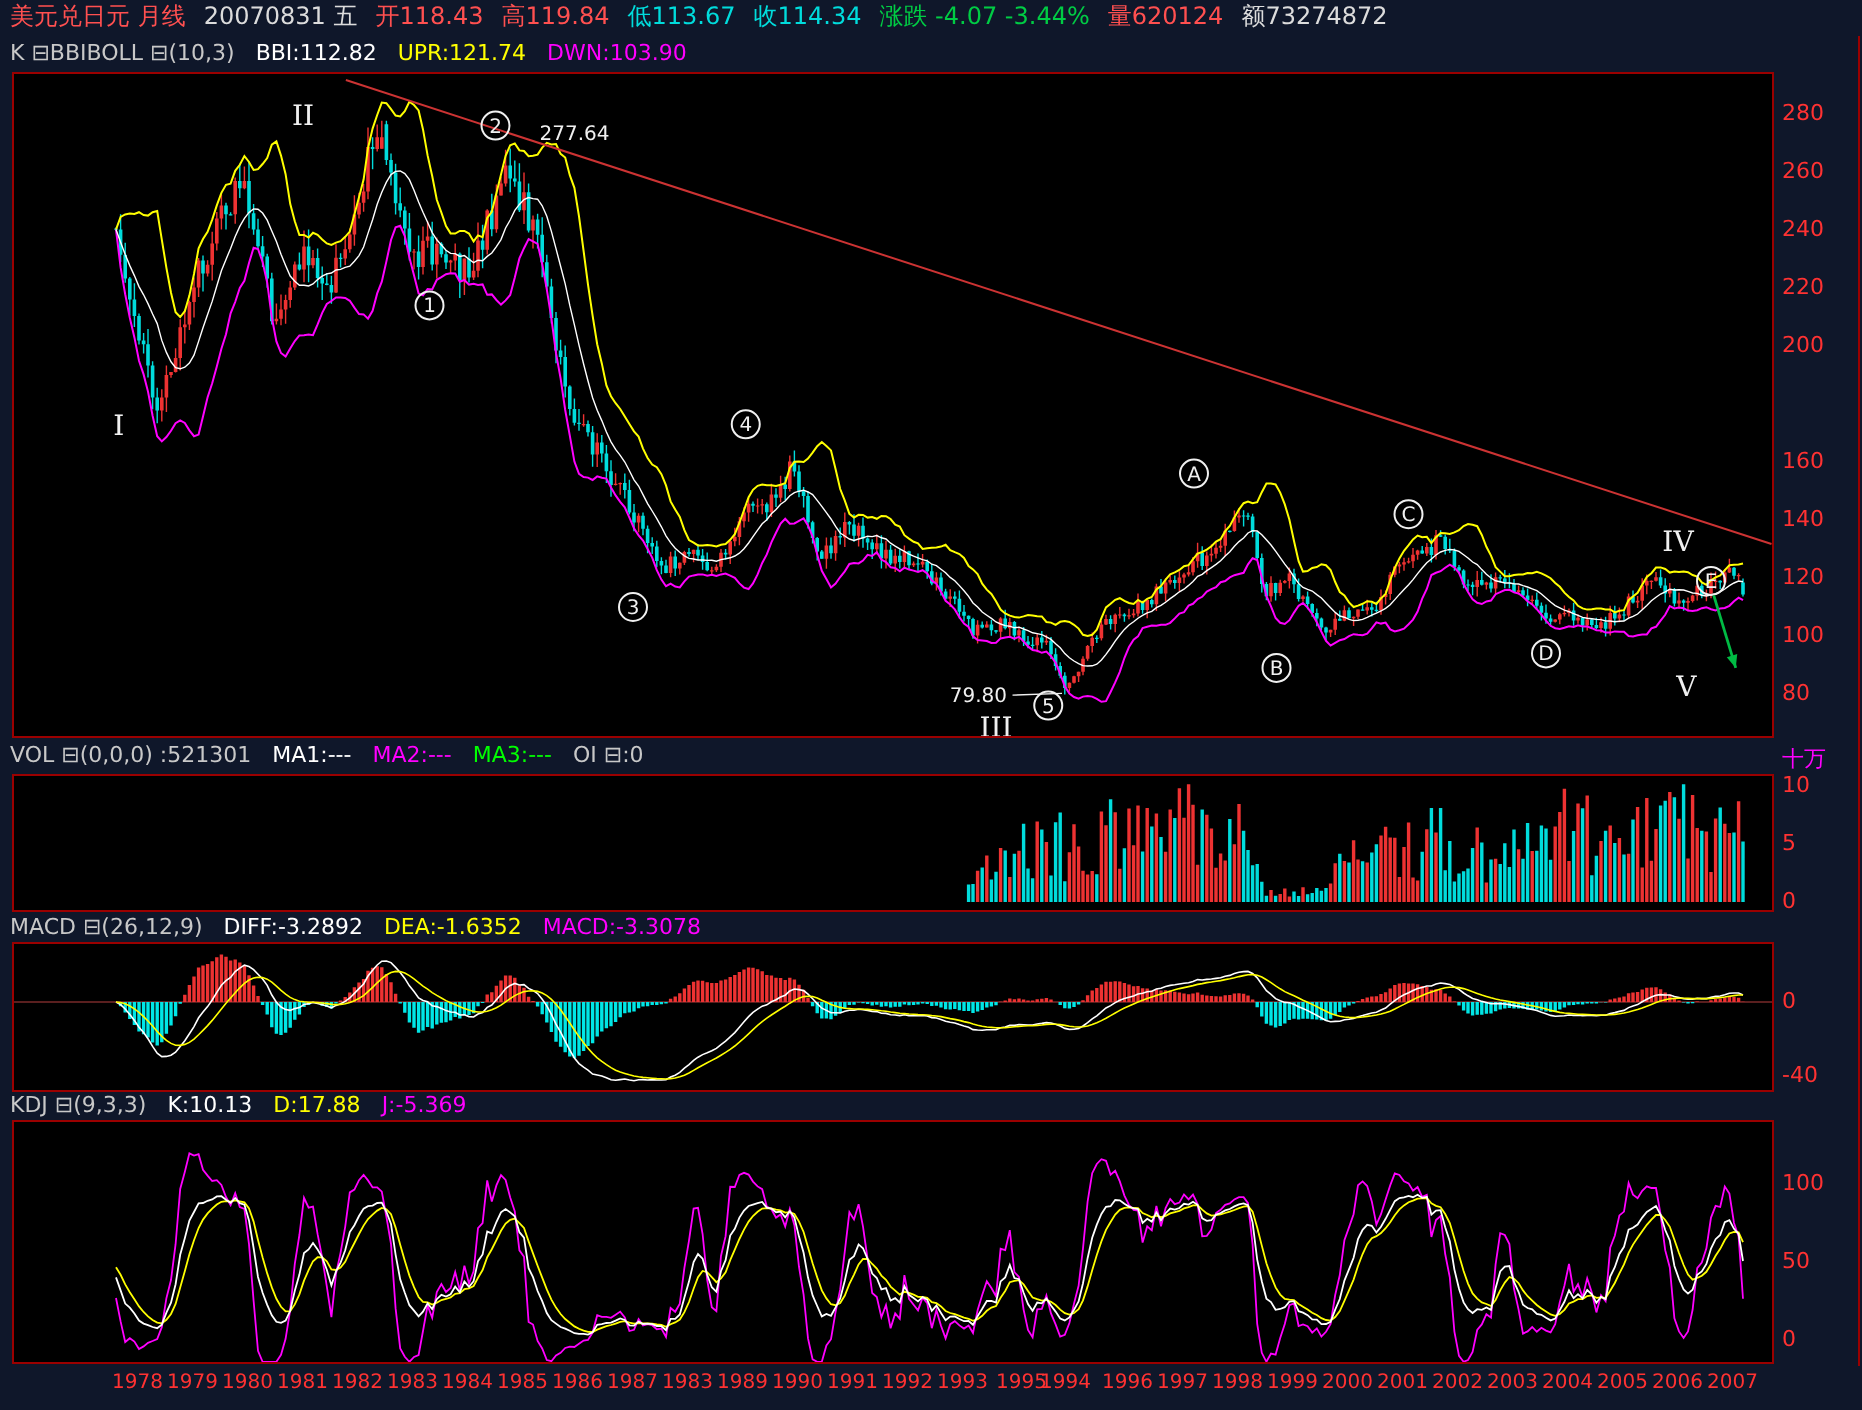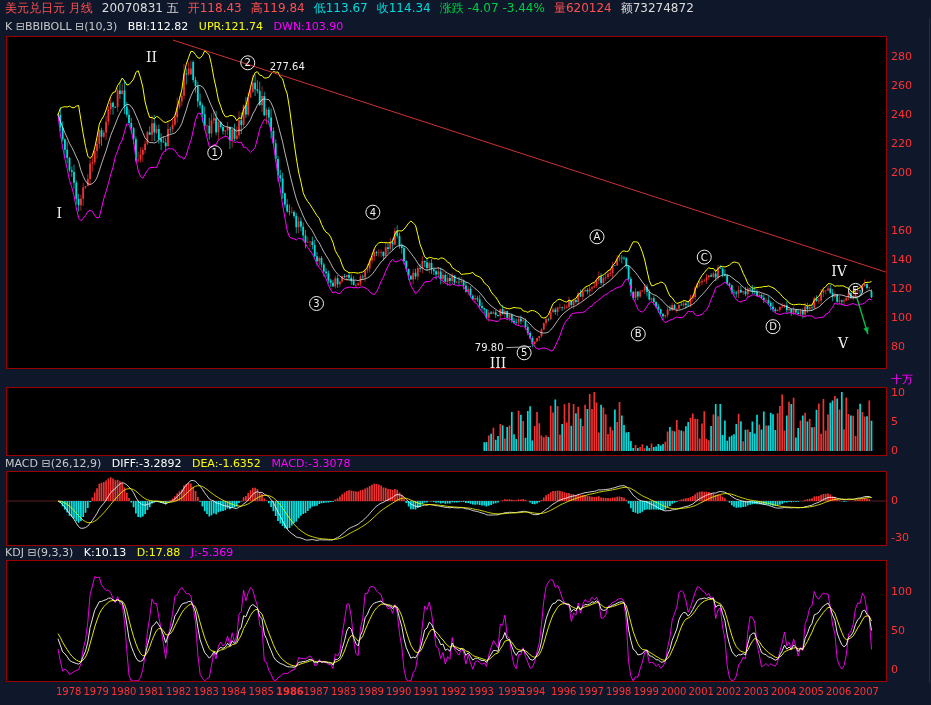--- a/index.html
+++ b/index.html
@@ -66,20 +66,21 @@
           <text x="832.0000000000025" y="238.6" fill="#f0f0f0" text-anchor="middle" font-size="14" font-family="&quot;DejaVu Serif&quot;,serif">IV</text>
           <circle cx="848.5" cy="253.45" r="7" stroke="#f0f0f0" fill="none" stroke-width="1"></circle>
           <text x="848.5" y="256.95" fill="#f0f0f0" text-anchor="middle" font-size="10">E</text>
           <text x="836.1249999999987" y="311.09999999999997" fill="#f0f0f0" text-anchor="middle" font-size="14" font-family="&quot;DejaVu Serif&quot;,serif">V</text>
           <line x1="849.8749999999987" y1="260.7" x2="860.8750000000013" y2="296.95" stroke="#00bb44" stroke-width="1.4"></line>
           <polygon points="860.8750000000013,296.95 856.3943595742963,291.57190913282983 861.6113139942162,289.98883330885377" fill="#00bb44"></polygon>
         </g>
       </svg>
   </div>
 
+  <div class="lblrow" id="lbl-vol" style="top:371px"><span style="color: rgb(200, 200, 200);">VOL ⊟(0,0,0) :521301 </span><span style="color: rgb(255, 255, 255);">MA1:--- </span><span style="color: rgb(255, 0, 255);">MA2:--- </span><span style="color: rgb(0, 255, 0);">MA3:--- </span><span style="color: rgb(200, 200, 200);">OI ⊟:0</span></div>
   <div class="plot" id="plot-vol" style="top:387px;height:67px">
     <svg id="svg-vol" width="879" height="67">
         <path d="M481.8 63L481.8 47.4M486.4 63L486.4 39.8M493.3 63L493.3 36.0M497.9 63L497.9 50.5M502.5 63L502.5 37.4M511.6 63L511.6 22.7M516.2 63L516.2 33.0M527.7 63L527.7 38.1M530.0 63L530.0 24.1M532.3 63L532.3 35.2M534.5 63L534.5 47.4M536.8 63L536.8 49.2M539.1 63L539.1 47.5M543.7 63L543.7 17.7M546.0 63L546.0 24.6M550.6 63L550.6 18.1M552.9 63L552.9 46.4M557.5 63L557.5 16.2M559.8 63L559.8 34.6M562.0 63L562.0 14.8M566.6 63L566.6 16.0M571.2 63L571.2 18.8M575.8 63L575.8 37.9M578.1 63L578.1 16.7M582.7 63L582.7 6.1M585.0 63L585.0 20.9M587.3 63L587.3 4.1M589.5 63L589.5 14.4M591.8 63L591.8 44.4M596.4 63L596.4 19.4M598.7 63L598.7 26.3M601.0 63L601.0 45.9M603.3 63L603.3 38.8M605.6 63L605.6 42.3M610.2 63L610.2 34.1M612.5 63L612.5 14.0M628.5 63L628.5 57.0M633.1 63L633.1 59.0M635.4 63L635.4 56.2M637.7 63L637.7 60.3M644.5 63L644.5 55.6M658.3 63L658.3 53.7M660.6 63L660.6 43.6M665.2 63L665.2 42.5M669.8 63L669.8 32.1M672.0 63L672.0 41.8M676.6 63L676.6 43.3M683.5 63L683.5 29.8M685.8 63L685.8 25.4M688.1 63L688.1 30.7M690.4 63L690.4 30.9M692.7 63L692.7 50.5M695.0 63L695.0 35.5M697.3 63L697.3 23.2M699.5 63L699.5 50.7M701.8 63L701.8 52.3M706.4 63L706.4 26.6M711.0 63L711.0 28.3M731.6 63L731.6 25.8M736.2 63L736.2 53.3M740.8 63L740.8 41.4M752.3 63L752.3 36.6M759.1 63L759.1 37.5M770.6 63L770.6 25.3M772.9 63L772.9 18.0M775.2 63L775.2 6.4M777.5 63L777.5 42.5M782.0 63L782.0 13.7M786.6 63L786.6 9.7M793.5 63L793.5 32.5M798.1 63L798.1 24.7M802.7 63L802.7 31.0M807.3 63L807.3 38.9M811.8 63L811.8 15.5M814.1 63L814.1 45.7M816.4 63L816.4 11.0M818.7 63L818.7 42.4M821.0 63L821.0 26.5M827.9 63L827.9 8.0M832.5 63L832.5 21.4M837.0 63L837.0 41.3M839.3 63L839.3 9.5M841.6 63L841.6 26.0M846.2 63L846.2 27.7M848.5 63L848.5 48.0M850.8 63L850.8 21.3M855.4 63L855.4 23.9M857.7 63L857.7 28.5M862.3 63L862.3 12.6" stroke="#ee3232" stroke-width="1.7" fill="none"></path>
         <path d="M477.3 63L477.3 54.3M479.5 63L479.5 54.0M484.1 63L484.1 45.8M488.7 63L488.7 51.8M491.0 63L491.0 47.9M495.6 63L495.6 37.3M500.2 63L500.2 38.9M504.8 63L504.8 23.9M507.0 63L507.0 46.2M509.3 63L509.3 51.1M513.9 63L513.9 26.8M518.5 63L518.5 49.8M520.8 63L520.8 23.1M523.1 63L523.1 18.3M525.4 63L525.4 52.6M541.4 63L541.4 49.1M548.3 63L548.3 11.6M555.2 63L555.2 36.1M564.3 63L564.3 37.7M568.9 63L568.9 25.3M573.5 63L573.5 30.5M580.4 63L580.4 21.0M594.1 63L594.1 16.8M607.9 63L607.9 21.5M614.8 63L614.8 27.4M617.0 63L617.0 37.0M619.3 63L619.3 44.6M621.6 63L621.6 44.0M623.9 63L623.9 52.9M626.2 63L626.2 59.9M630.8 63L630.8 59.9M640.0 63L640.0 57.7M642.3 63L642.3 60.0M646.8 63L646.8 59.1M649.1 63L649.1 58.5M651.4 63L651.4 56.0M653.7 63L653.7 57.4M656.0 63L656.0 56.0M662.9 63L662.9 38.9M667.5 63L667.5 43.2M674.3 63L674.3 42.6M678.9 63L678.9 38.3M681.2 63L681.2 34.1M704.1 63L704.1 37.9M708.7 63L708.7 16.0M713.3 63L713.3 16.0M715.6 63L715.6 47.1M717.9 63L717.9 32.5M720.2 63L720.2 52.8M722.5 63L722.5 48.7M724.8 63L724.8 47.6M727.0 63L727.0 46.2M729.3 63L729.3 36.0M733.9 63L733.9 33.3M738.5 63L738.5 41.8M743.1 63L743.1 44.0M745.4 63L745.4 33.6M747.7 63L747.7 45.5M750.0 63L750.0 26.8M754.5 63L754.5 41.4M756.8 63L756.8 23.5M761.4 63L761.4 37.4M763.7 63L763.7 24.7M766.0 63L766.0 26.3M768.3 63L768.3 41.9M779.8 63L779.8 27.5M784.3 63L784.3 16.1M788.9 63L788.9 49.6M791.2 63L791.2 39.9M795.8 63L795.8 27.4M800.4 63L800.4 33.5M805.0 63L805.0 39.2M809.5 63L809.5 21.7M823.3 63L823.3 14.7M825.6 63L825.6 12.4M830.2 63L830.2 10.6M834.8 63L834.8 4.1M843.9 63L843.9 27.4M853.1 63L853.1 15.8M860.0 63L860.0 28.2M864.5 63L864.5 32.8" stroke="#00dcdc" stroke-width="1.7" fill="none"></path>
       </svg>
   </div>
 
   <div class="lblrow" id="lbl-macd" style="top:457px"><span style="color: rgb(200, 200, 200);">MACD ⊟(26,12,9) </span><span style="color: rgb(255, 255, 255);">DIFF:-3.2892 </span><span style="color: rgb(255, 255, 0);">DEA:-1.6352 </span><span style="color: rgb(255, 0, 255);">MACD:-3.3078</span></div>
   <div class="plot" id="plot-macd" style="top:471px;height:73px">
     <svg id="svg-macd" width="879" height="73">
@@ -110,35 +111,35 @@
       <span style="top: 225px;">160</span>
       <span style="top: 254px;">140</span>
       <span style="top: 283px;">120</span>
       <span style="top: 312px;">100</span>
       <span style="top: 341px;">80</span>
       <span style="top: 374px; color: rgb(255, 0, 255);">十万</span>
       <span style="top: 387px;">10</span>
       <span style="top: 416px;">5</span>
       <span style="top: 445px;">0</span>
       <span style="top: 495px;">0</span>
-      <span style="top: 532px;">-30</span>
+      <span style="top: 532px;">-40</span>
       <span style="top: 586px;">100</span>
       <span style="top: 625px;">50</span>
       <span style="top: 664px;">0</span>
     </div>
   <div id="xaxis">
       <span style="left: 56px;">1978</span>
       <span style="left: 83.5px;">1979</span>
       <span style="left: 111px;">1980</span>
       <span style="left: 138.5px;">1981</span>
       <span style="left: 166px;">1982</span>
       <span style="left: 193.5px;">1983</span>
       <span style="left: 221px;">1984</span>
       <span style="left: 248.5px;">1985</span>
-      <span style="left: 276px; font-weight: bold;">1986</span>
+      <span style="left: 276px;">1986</span>
       <span style="left: 303.5px;">1987</span>
       <span style="left: 331px;">1983</span>
       <span style="left: 358.5px;">1989</span>
       <span style="left: 386px;">1990</span>
       <span style="left: 413.5px;">1991</span>
       <span style="left: 441px;">1992</span>
       <span style="left: 468.5px;">1993</span>
       <span style="left: 520px;">1994</span>
       <span style="left: 498px;">1995</span>
       <span style="left: 551px;">1996</span>

